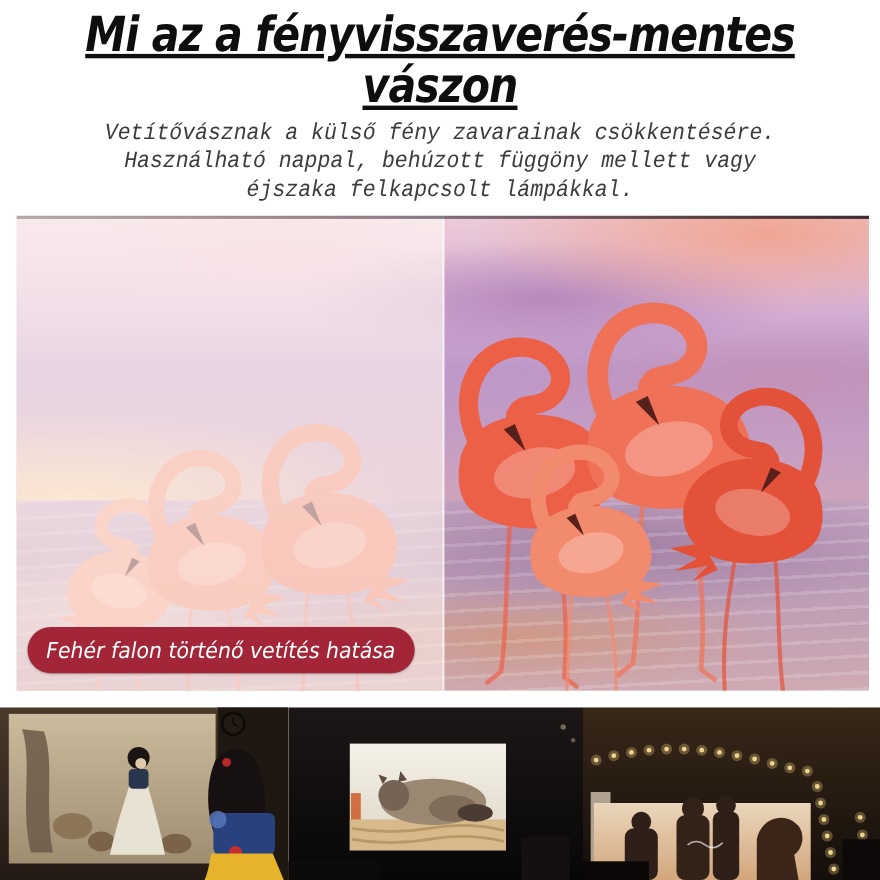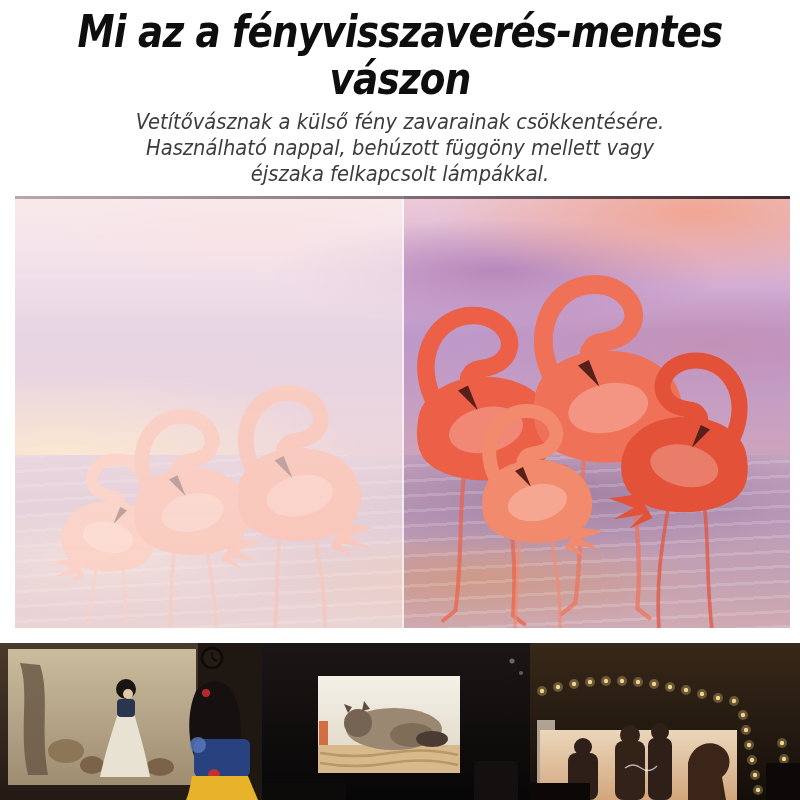--- a/index.html
+++ b/index.html
@@ -4,21 +4,21 @@
 <style>
   html,body{margin:0;padding:0;background:#fff;}
   .page{position:relative;width:800px;height:800px;overflow:hidden;background:#ffffff;
         font-family:"DejaVu Sans", sans-serif;}
 
   
   .title{position:absolute;top:8px;left:0;width:800px;text-align:center;color:#0e0e0e;
          font-weight:bold;font-style:italic;font-size:44px;line-height:47px;letter-spacing:-1px;}
   .title-line{display:block;transform:scaleX(0.85);transform-origin:50% 50%;white-space:nowrap;}
   .subtitle{position:absolute;top:109px;left:0;width:800px;text-align:center;color:#3c3c3e;
-            font-style:italic;font-size:21px;line-height:26px;}
+            font-style:italic;font-size:21px;line-height:26px;font-family:Liberation Mono, monospace;}
   .subtitle-line{display:block;transform:scaleX(0.93);transform-origin:50% 50%;white-space:nowrap;}
 
   
   .compare{position:absolute;left:15px;top:196px;width:775px;height:432px;overflow:hidden;}
   .compare .topline{position:absolute;top:0;left:0;width:100%;height:3px;z-index:6;
         background:linear-gradient(90deg,rgba(100,88,95,.45),rgba(60,45,60,.6),rgba(30,20,30,.85));}
   .sky{position:absolute;inset:0;height:62%;
     background:
       radial-gradient(55% 45% at 88% 6%, rgba(242,160,135,.85), rgba(242,160,135,0) 62%),
       radial-gradient(45% 30% at 62% 28%, rgba(172,122,178,.75), rgba(172,122,178,0) 65%),
@@ -46,21 +46,21 @@
 
   
   .gallery{position:absolute;top:643px;left:0;width:800px;height:157px;display:flex;}
   .gallery svg{display:block;height:157px;}
 </style>
 </head>
 <body>
 
 <div class="page">
 
-  <h1 class="title" style="margin:0;">
+  <h1 class="title" style="margin:0;text-decoration:underline;">
     <span class="title-line">Mi az a fényvisszaverés-mentes</span>
     <span class="title-line">vászon</span>
   </h1>
 
   <div class="subtitle">
     <span class="subtitle-line">Vetítővásznak a külső fény zavarainak csökkentésére.</span>
     <span class="subtitle-line">Használható nappal, behúzott függöny mellett vagy</span>
     <span class="subtitle-line">éjszaka felkapcsolt lámpákkal.</span>
   </div>
 
@@ -87,20 +87,23 @@
 
       <use href="#flam" transform="translate(468,232) scale(1.25)" color="#ec6047"></use>
       <use href="#flam" transform="translate(590,210) scale(1.35)" color="#ef7258"></use>
       <use href="#flam" transform="translate(672,268) scale(-1.15,1.15)" color="#e35138"></use>
       <use href="#flam" transform="translate(520,305) scale(1.0)" color="#f28a6e"></use>
     </svg>
 
     <div class="wash"></div>
     <div class="topline"></div>
 
+    <div class="badge badge-left">
+      <span>Fehér falon történő vetítés hatása</span>
+    </div>
   </div>
 
   <div class="gallery">
 
     <svg width="262" viewBox="0 0 262 157" preserveAspectRatio="none">
       <defs>
         <linearGradient id="g1bg" x1="0" y1="0" x2="0" y2="1">
           <stop offset="0" stop-color="#4a3a2c"></stop>
             <stop offset="1" stop-color="#241a14"></stop>
         </linearGradient>

